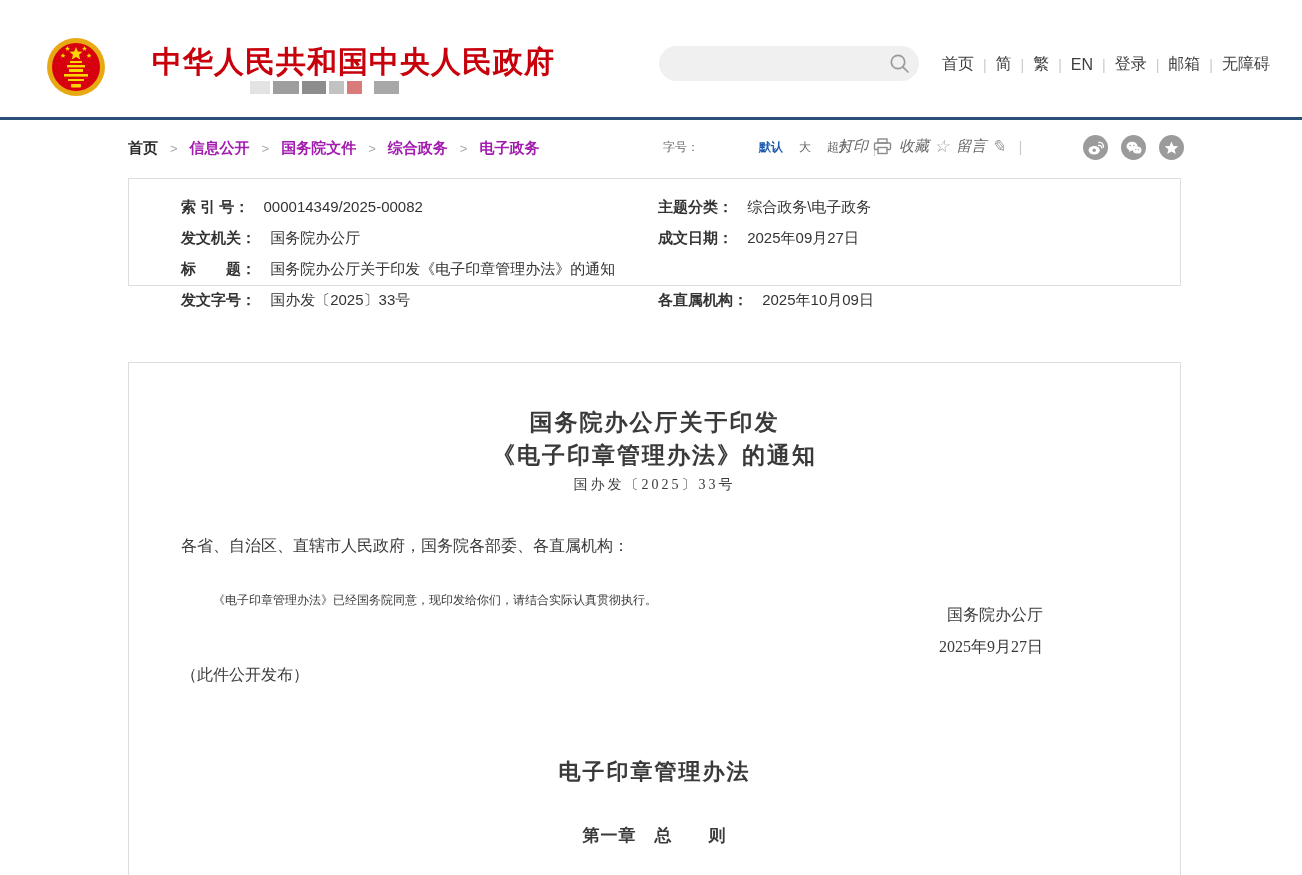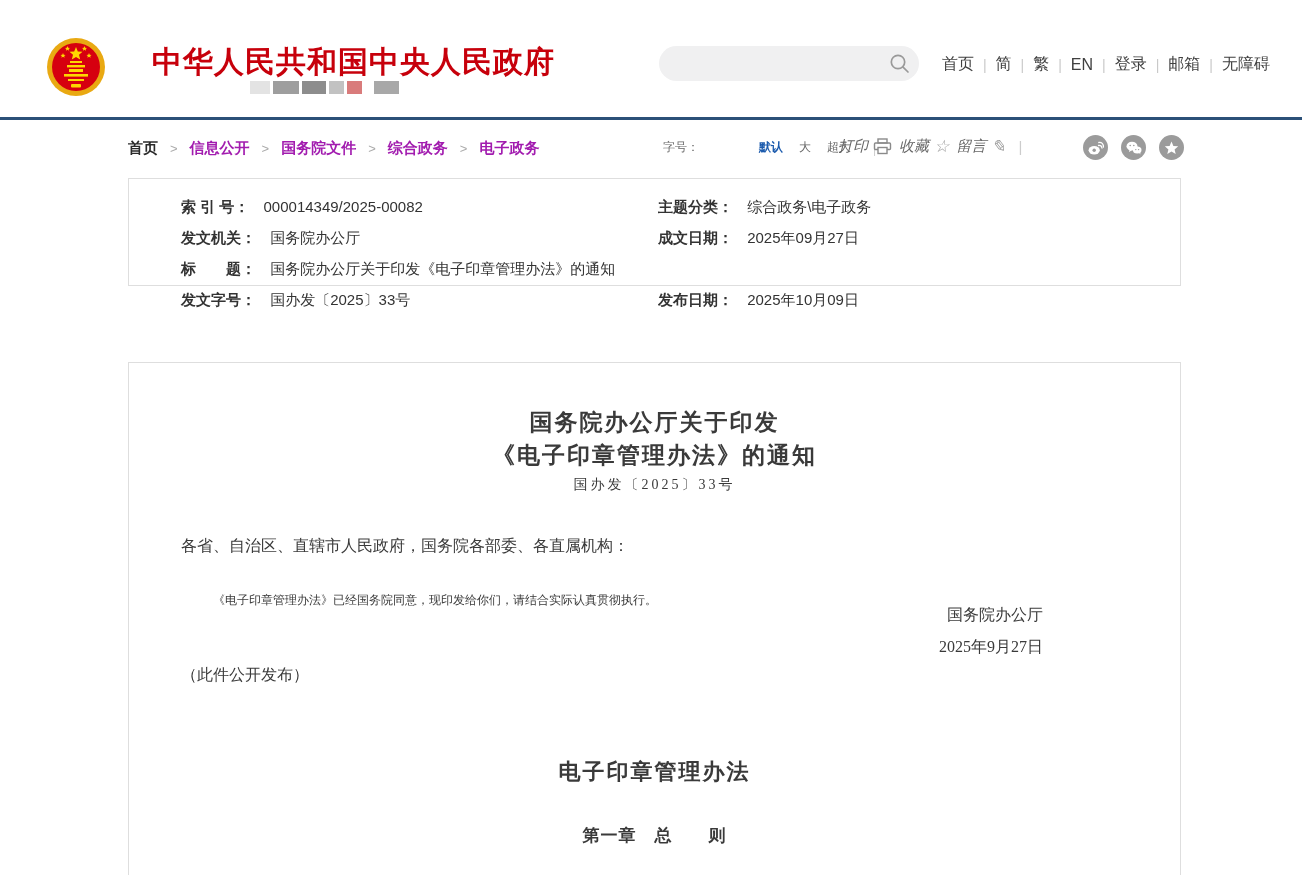--- a/index.html
+++ b/index.html
@@ -232,21 +232,21 @@
       <div class="meta-cell">
         <span class="meta-label">标　　题：</span>
         <span>国务院办公厅关于印发《电子印章管理办法》的通知</span>
       </div>
       <div class="meta-cell right"></div>
       <div class="meta-cell">
         <span class="meta-label">发文字号：</span>
         <span>国办发〔2025〕33号</span>
       </div>
       <div class="meta-cell right">
-        <span class="meta-label">发布日期：</span>
+        <span class="meta-label">各直属机构：</span>
         <span>2025年10月09日</span>
       </div>
     </div>
   </div>
 
   <div class="doc-box">
     <div class="doc-title l1">国务院办公厅关于印发</div>
     <div class="doc-title l2">《电子印章管理办法》的通知</div>
     <div class="doc-num">国办发〔2025〕33号</div>
     <div class="doc-salutation">各省、自治区、直辖市人民政府，国务院各部委、各直属机构：</div>

